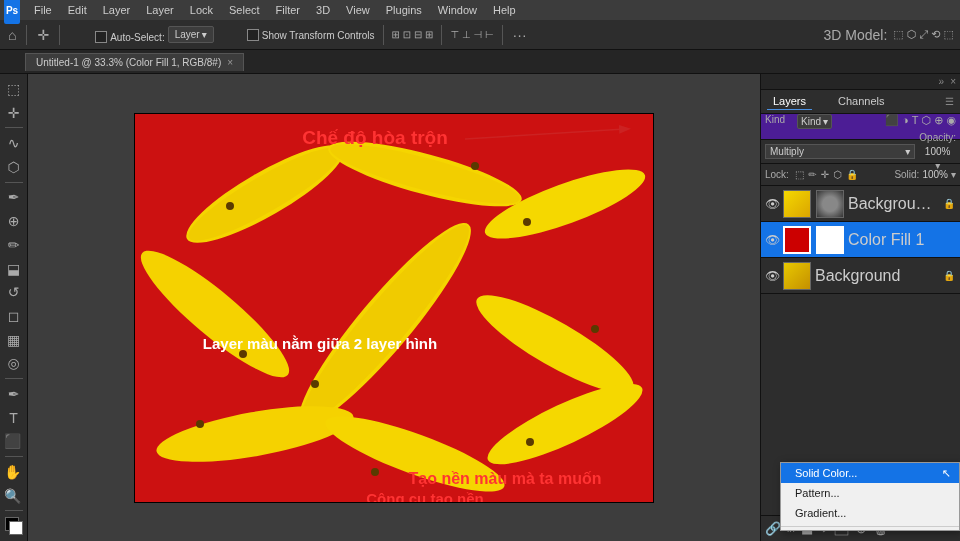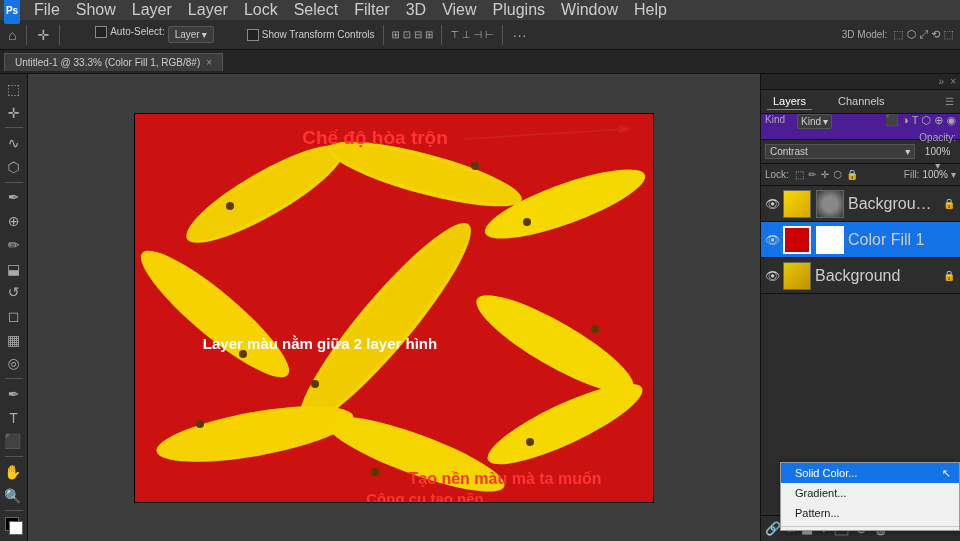--- a/index.html
+++ b/index.html
@@ -1,35 +1,35 @@
 <!DOCTYPE html>
 <html><head>
   <meta charset="utf-8">
   <style>
     * { margin: 0; padding: 0; box-sizing: border-box; }
     body { width: 960px; height: 541px; overflow: hidden; background: #1e1e1e; font-family: 'Arial', sans-serif; font-size: 12px; color: #ccc; }
 
     
     #menu-bar { background: #3c3c3c; height: 20px; display: flex; align-items: center; padding: 0 4px; gap: 12px; }
     .menu-logo { width: 16px; height: 28px; background: #1473e6; border-radius: 2px; display: flex; align-items: center; justify-content: center; font-size: 10px; color: white; font-weight: bold; }
-    .menu-item { font-size: 16px; color: #ccc; cursor: pointer; padding: 0 2px; }
+    .menu-item { font-size: 11px; color: #ccc; cursor: pointer; padding: 0 2px; }
 
     
     #toolbar { background: #2d2d2d; height: 30px; display: flex; align-items: center; padding: 0 6px; gap: 6px; border-bottom: 1px solid #111; }
     .tool-btn { background: #3c3c3c; border: 1px solid #555; color: #ccc; font-size: 10px; padding: 2px 6px; cursor: pointer; border-radius: 2px; display: flex; align-items: center; gap: 2px; }
     .tool-sep { width: 1px; height: 20px; background: #555; margin: 0 2px; }
     .toolbar-icon { font-size: 14px; color: #aaa; cursor: pointer; padding: 2px; }
-    .show-transform { font-size: 10px; color: #ccc; display: flex; align-items: flex-start; gap: 3px; padding-left: 27px; }
+    .show-transform { font-size: 10px; color: #ccc; display: flex; align-items: flex-end; gap: 3px; padding-left: 27px; }
     .checkbox-fake { width: 12px; height: 12px; border: 1px solid #888; background: #222; }
     .toolbar-spacer { flex: 1; }
-    .toolbar-3d { font-size: 10px; color: #aaa; }
+    .toolbar-3d { font-size: 14px; color: #aaa; }
 
     
     #tab-bar { background: #252525; height: 24px; display: flex; align-items: center; padding: 0 4px; border-bottom: 1px solid #111; }
-    .tab { background: #3c3c3c; border: 1px solid #555; border-bottom: none; color: #ccc; font-size: 10px; padding: 3px 10px; cursor: pointer; display: flex; align-items: center; gap: 6px; }
+    .tab { background: #3c3c3c; border: 1px solid #555; border-bottom: none; color: #ccc; font-size: 10px; padding: 3px 10px; cursor: pointer; display: flex; align-items: center; gap: 6px; margin-left: 21px; }
     .tab-close { font-size: 10px; color: #999; cursor: pointer; }
 
     
     #main { display: flex; height: calc(541px - 20px - 30px - 24px); }
 
     
     #left-tools { width: 28px; background: #2d2d2d; border-right: 1px solid #111; display: flex; flex-direction: column; align-items: center; padding: 4px 0; gap: 2px; }
     .lt-icon { width: 22px; height: 22px; display: flex; align-items: center; justify-content: center; cursor: pointer; color: #aaa; font-size: 14px; border-radius: 2px; }
     .lt-sep { width: 18px; height: 1px; background: #555; margin: 2px 0; }
 
@@ -95,21 +95,21 @@
     .cm-sep { height: 1px; background: #ccc; margin: 3px 0; }
     .cm-cursor { position: absolute; right: 8px; top: 50%; transform: translateY(-50%); font-size: 11px; }
     .double-arrow { font-size: 10px; color: #888; cursor: pointer; }
   </style>
 </head>
 <body>
 
 <div id="menu-bar">
   <div class="menu-logo">Ps</div>
   <span class="menu-item">File</span>
-  <span class="menu-item">Show</span>
+  <span class="menu-item">Edit</span>
   <span class="menu-item">Layer</span>
   <span class="menu-item">Layer</span>
   <span class="menu-item">Lock</span>
   <span class="menu-item">Select</span>
   <span class="menu-item">Filter</span>
   <span class="menu-item">3D</span>
   <span class="menu-item">View</span>
   <span class="menu-item">Plugins</span>
   <span class="menu-item">Window</span>
   <span class="menu-item">Help</span>
@@ -270,41 +270,41 @@
           <span class="layers-icon">◑</span>
           <span class="layers-icon">T</span>
           <span class="layers-icon">⬡</span>
           <span class="layers-icon">⊕</span>
           <span class="layers-icon">◉</span>
         </div>
       </div>
 
       <div class="blend-row">
         <div class="blend-select">
-          <span>Contrast</span>
+          <span>Multiply</span>
           <span>▾</span>
         </div>
         <div class="opacity-row">
           <span>Opacity:</span>
           <span class="opacity-val">100%</span>
           <span>▾</span>
         </div>
       </div>
 
       <div class="lock-row">
         <span>Lock:</span>
         <div class="lock-icons">
           <span>⬚</span>
           <span>✏</span>
           <span>✛</span>
           <span>⬡</span>
           <span>🔒</span>
         </div>
         <div class="fill-row">
-          <span>Fill:</span>
+          <span>Solid:</span>
           <span style="color:#ccc;">100%</span>
           <span>▾</span>
         </div>
       </div>
 
       <div class="layer-item">
         <span class="layer-visibility">👁</span>
         <div class="layer-thumb thumb-banana"></div>
         <div class="layer-mask-thumb" style="background: radial-gradient(circle, #888 40%, #333 100%);"></div>
         <span class="layer-name">Background copy</span>
@@ -315,22 +315,22 @@
         <span class="layer-visibility">👁</span>
         <div class="layer-thumb" style="background:#cc0000; border:2px solid #fff;"></div>
         <div class="layer-mask-thumb" style="background:#fff; border:2px solid #fff;"></div>
         <span class="layer-name">Color Fill 1</span>
 
         <div id="context-menu">
           <div class="cm-item highlighted" style="position:relative;">
             <span>Solid Color...</span>
             <span class="cm-cursor">↖</span>
           </div>
+          <div class="cm-item">Pattern...</div>
           <div class="cm-item">Gradient...</div>
-          <div class="cm-item">Pattern...</div>
           <div class="cm-sep"></div>
 
         </div>
       </div>
 
       <div class="layer-item">
         <span class="layer-visibility">👁</span>
         <div class="layer-thumb thumb-banana2"></div>
         <span class="layer-name">Background</span>
         <span class="layer-lock">🔒</span>

